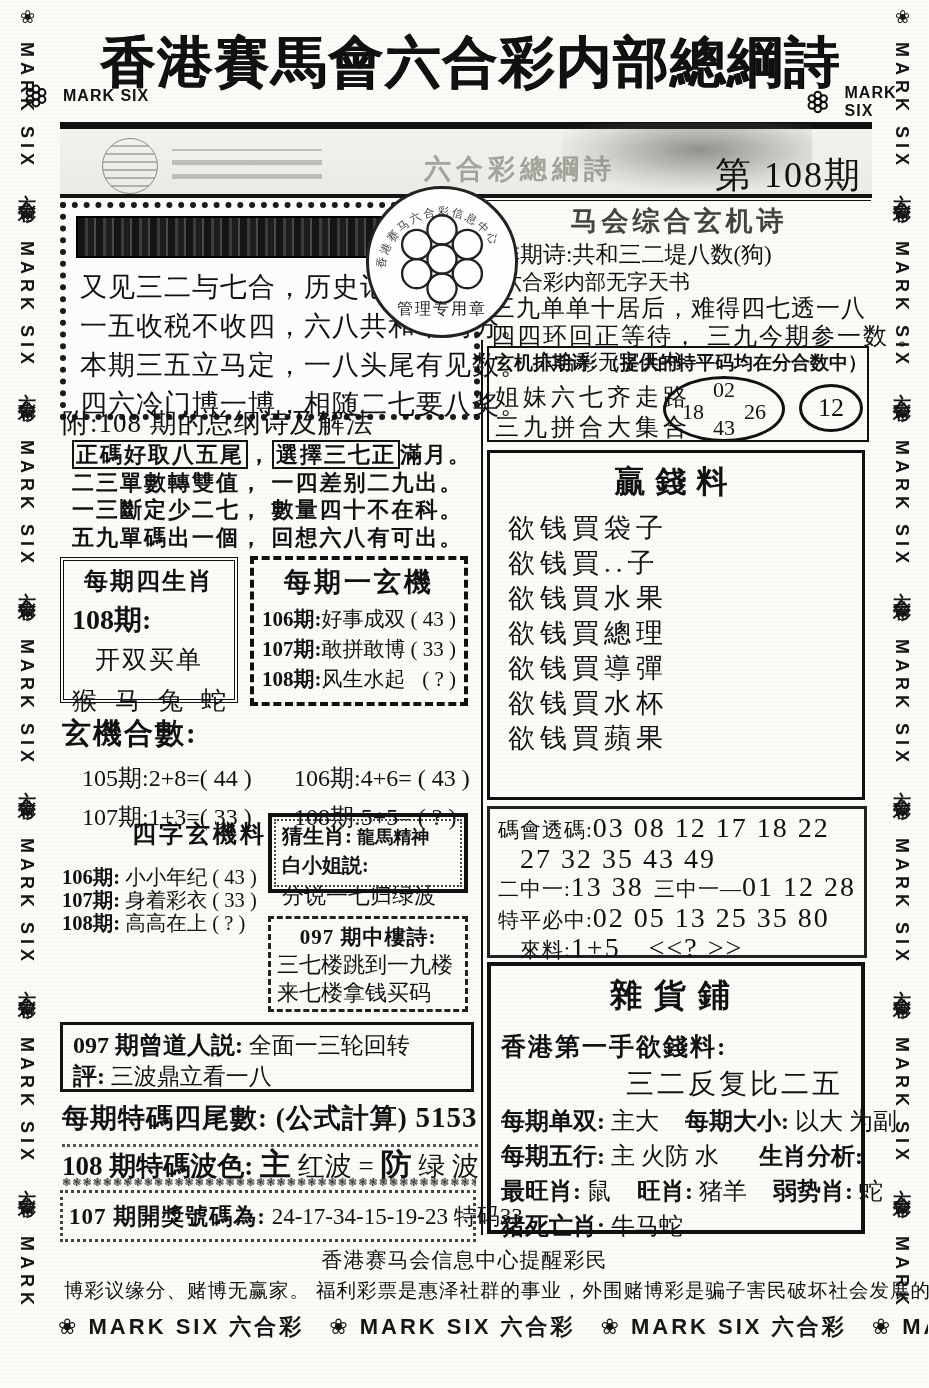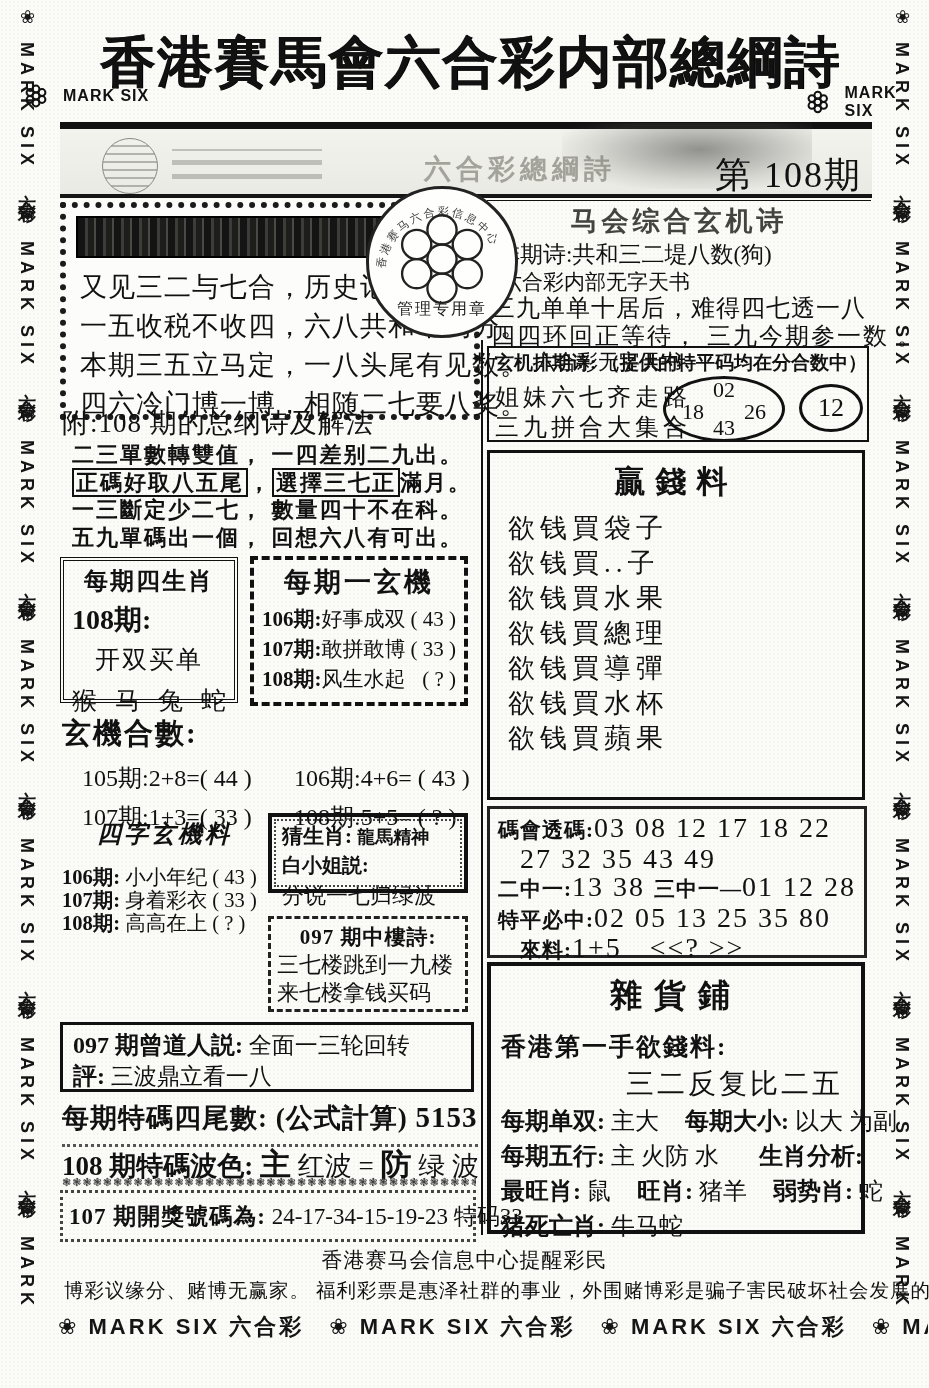--- a/index.html
+++ b/index.html
@@ -105,21 +105,21 @@
   .yx-row { display: flex; font-size: 21px; line-height: 30px; white-space: nowrap; }
   .yx-row .p { font-weight: bold; }
   .yx-row .n { margin-left: auto; }
   
   .hesu { position: absolute; left: 62px; top: 714px; width: 420px; }
   .hesu .sec-title { font-size: 29px; font-weight: bold; letter-spacing: 2px; margin-bottom: 8px; }
   .hesu-grid { display: grid; grid-template-columns: 212px 1fr; row-gap: 7px; padding-left: 20px;
     font-size: 24px; white-space: nowrap; }
   
   .sizi { position: absolute; left: 62px; top: 818px; width: 205px; }
-  .sizi .sec-title { font-size: 24px; font-weight: bold; text-align: center; letter-spacing: 3px; margin-bottom: 16px; font-style: italic; }
+  .sizi .sec-title { font-size: 24px; font-weight: bold; text-align: right; letter-spacing: 3px; margin-bottom: 16px; }
   .sz-row { font-size: 20.5px; line-height: 23px; white-space: nowrap; }
   .sz-row .p { font-weight: bold; }
   
   .caishengxiao { position: absolute; left: 268px; top: 813px; width: 200px; height: 80px;
     border: 4px solid #111; outline: 2px dotted #444; outline-offset: -8px; padding: 5px 10px; }
   .csx-l1 { font-size: 21px; font-weight: bold; white-space: nowrap; }
   .csx-l1 .val { font-size: 18px; }
   .csx-l2 { font-size: 20px; font-weight: bold; margin-top: 2px; }
   .csx-l3 { font-size: 22px; margin-top: 2px; white-space: nowrap; }
   
@@ -175,21 +175,21 @@
     justify-content: center; font-size: 26px; }
   
   .yingqian { position: absolute; left: 487px; top: 450px; width: 378px; height: 350px;
     border: 3px solid #111; padding: 8px 18px; }
   .yingqian .bx-title { font-size: 31px; letter-spacing: 10px; margin-bottom: 8px; }
   .yq-item { font-size: 27px; line-height: 35px; letter-spacing: 5px; white-space: nowrap; }
   
   .touma { position: absolute; left: 487px; top: 806px; width: 380px; height: 152px;
     border: 3px solid #222; padding: 5px 8px; }
   .tm-row { display: flex; align-items: baseline; line-height: 28.5px; white-space: nowrap; }
-  .tm-lab { font-weight: bold; font-size: 21px; letter-spacing: 1px; }
+  .tm-lab { font-weight: normal; font-size: 21px; letter-spacing: 1px; }
   .tm-num { font-size: 28px; letter-spacing: 2px; }
   .tm-indent { padding-left: 22px; }
   .tm-gap { width: 14px; }
   
   .zahuopu { position: absolute; left: 487px; top: 962px; width: 378px; height: 272px;
     border: 4px solid #111; padding: 8px 10px; }
   .zahuopu .bx-title { font-size: 32px; letter-spacing: 12px; margin-bottom: 12px; }
   .zh-sub-label { font-size: 25px; font-weight: bold; letter-spacing: 2px; }
   .zh-sub-value { font-size: 28px; text-align: right; padding-right: 8px; letter-spacing: 3px; margin-top: 2px; }
   .zhp-row { font-size: 24px; line-height: 33px; white-space: nowrap; margin-top: 2px; }
@@ -270,24 +270,24 @@
   <div class="poem-box">
     <div class="poem-banner"></div>
     <div class="poem-line">又见三二与七合，历史记碌有九次。</div>
     <div class="poem-line">一五收税不收四，六八共和平均分。</div>
     <div class="poem-line">本期三五立马定，一八头尾有见数。</div>
     <div class="poem-line">四六冷门博一博，相随二七要八奖。</div>
   </div>
 
   <div class="jiefa">
     <div class="jiefa-heading">附:108 期的总纲诗及解法</div>
-    <div class="jiefa-line">二三單數轉雙值， 一四差别二九出。</div>
     <div class="jiefa-line">
       <span class="boxed">正碼好取八五尾</span><span>，</span><span class="boxed">選擇三七正</span><span>滿月。</span>
     </div>
+    <div class="jiefa-line">二三單數轉雙值， 一四差别二九出。</div>
     <div class="jiefa-line">一三斷定少二七， 數量四十不在科。</div>
     <div class="jiefa-line">五九單碼出一個， 回想六八有可出。</div>
   </div>
 
   <div class="sishengxiao">
     <div class="bx-title">每期四生肖</div>
     <div class="ssx-period">108期:</div>
     <div class="ssx-tip">开双买单</div>
     <div class="ssx-zodiacs">
       <span>猴</span>

